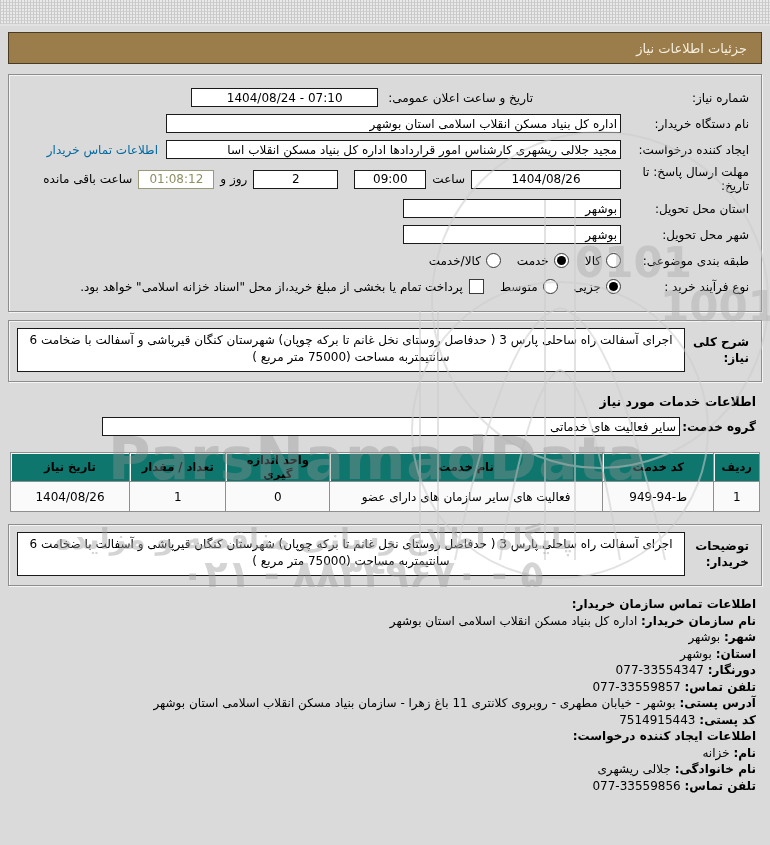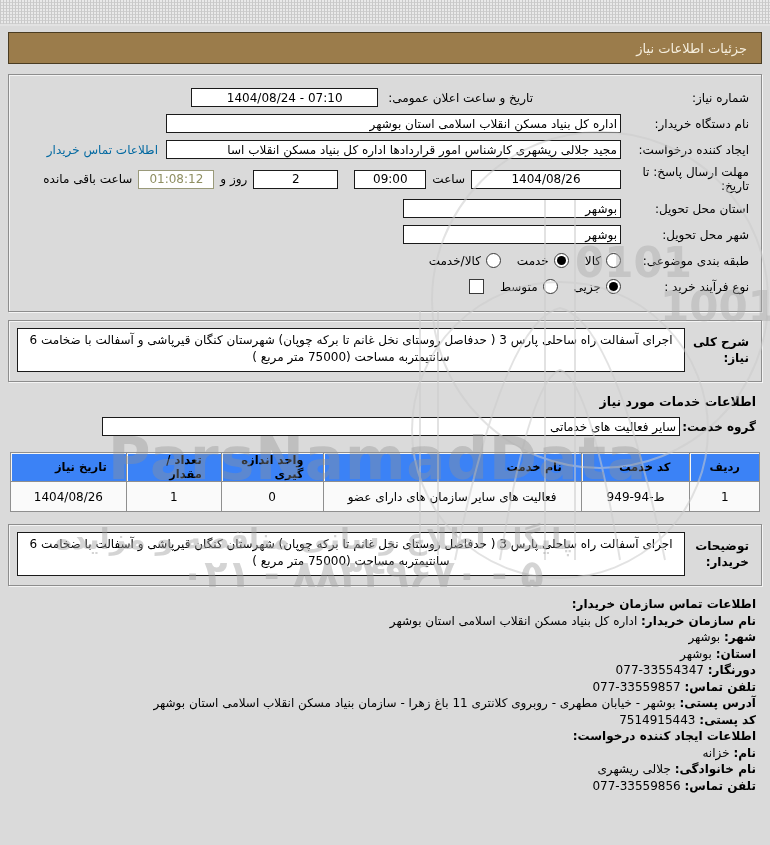--- a/index.html
+++ b/index.html
@@ -46,24 +46,23 @@
   .checkbox{width:13px;height:13px;background:#fff;border:1px solid #3a3a3a;display:inline-block;flex-shrink:0;}
   .opt{display:flex;align-items:flex-end;gap:5px;margin-left:16px;}
   .bold{font-weight:bold;}
   .multibox{flex:1;border:1px solid #1a1a1a;background:#fff;padding:3px 6px;text-align:center;line-height:17px;min-height:36px;}
   .blklbl{width:64px;flex-shrink:0;font-weight:bold;line-height:16px;padding-right:4px;}
   .sectitle{font-weight:bold;margin:12px 14px 8px;font-size:12.5px;position:relative;z-index:2;}
   .grouprow{display:flex;align-items:center;margin:0 14px;position:relative;z-index:2;}
   .grouprow .vbox{width:578px;}
   table.svc{border-collapse:collapse;margin:16px 10px 0;width:calc(100% - 20px);position:relative;z-index:2;}
   table.svc th{
-    background:#3b82f6;border:1px solid #8f8f8f;font-weight:bold;font-size:11.5px;
-    height:24px;padding:0 19px;
+    background:#0f766e;border:1px solid #8f8f8f;font-weight:bold;font-size:11.5px;
+    height:24px;padding:0 7px;
     box-shadow:inset 1px 1px 0 #f6f6f4;
-    text-align:right;
   }
   table.svc td{background:rgba(255,255,255,.85);border:1px solid #8f8f8f;height:29px;text-align:center;font-size:12px;padding:0 3px;}
   .contact{margin:10px 14px 0;line-height:16.5px;position:relative;z-index:2;}
   .contact div{white-space:nowrap;}
   
   .wm{position:absolute;inset:0;pointer-events:none;z-index:3;color:#c6c6c6;}
   .wm-brand{
     position:absolute;top:425px;left:108px;font-size:58px;font-weight:bold;
     letter-spacing:1px;color:rgba(148,148,148,.38);white-space:nowrap;
     font-family:"DejaVu Sans",sans-serif;
@@ -168,20 +167,21 @@
     <span class="lbl">نوع فرآیند خرید :</span>
     <span class="opt">
       <span class="radio sel"></span>
       <span>جزیی</span>
     </span>
     <span class="opt">
       <span class="radio"></span>
       <span>متوسط</span>
     </span>
     <span class="checkbox" style="margin-left:6px"></span>
+    <span>پرداخت تمام یا بخشی از مبلغ خرید،از محل "اسناد خزانه اسلامی" خواهد بود.</span>
   </div>
 </div>
 
 <div class="panel" style="display:flex;align-items:center">
   <span class="blklbl">
     <span>شرح کلی</span><br>
     <span>نیاز:</span>
   </span>
   <div class="multibox">اجرای آسفالت راه ساحلی پارس 3 ( حدفاصل روستای نخل غانم تا برکه چوپان) شهرستان کنگان قیرپاشی و آسفالت با ضخامت 6 سانتیمتربه مساحت (75000 متر مربع )</div>
 </div>

